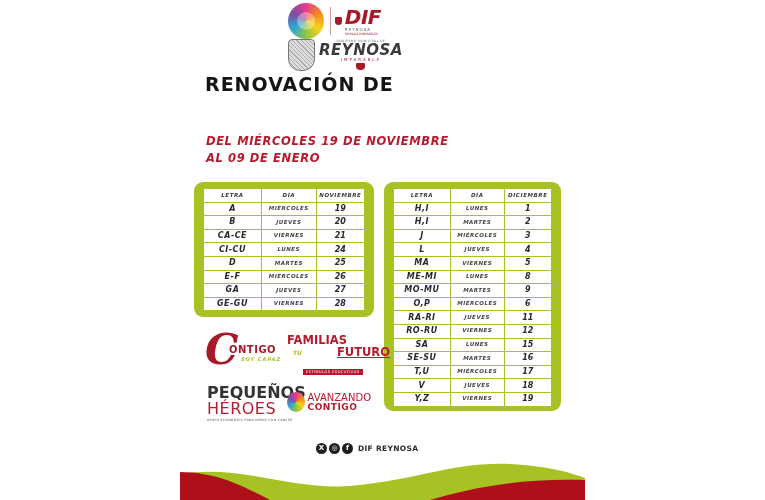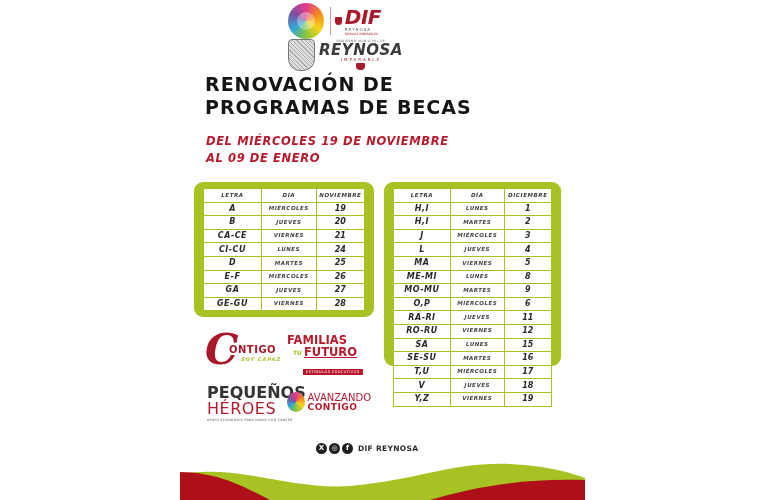--- a/index.html
+++ b/index.html
@@ -23,39 +23,39 @@
   .rey-top { font-size: 3px; color: #666; letter-spacing: 0.5px; }
   .rey-word { font-weight: bold; font-style: italic; font-size: 15px; color: #3a3a3a; letter-spacing: 0.5px; }
   .rey-sub { font-size: 4px; color: #a8192a; letter-spacing: 2px; }
   .rey-emblem { width: 9px; height: 7px; background: #a8192a; margin-top: 1px; border-radius: 1px 1px 4px 4px; }
 
   .title { position: absolute; left: 205px; top: 73px; font-family: "DejaVu Sans", sans-serif; font-weight: bold; font-size: 19px; line-height: 23px; color: #151515; letter-spacing: 1px; }
   .subtitle { position: absolute; left: 206px; top: 133px; font-family: "DejaVu Sans", sans-serif; font-weight: bold; font-style: italic; font-size: 11.5px; line-height: 17px; color: #b71a2c; letter-spacing: 0.6px; }
 
   .tbl-box { position: absolute; background: #a6c323; border-radius: 9px; padding: 6px 9px 9px 9px; }
   .tbl-left { left: 194px; top: 182px; width: 180px; height: 135px; }
-  .tbl-right { left: 384px; top: 182px; width: 177px; height: 184px; }
+  .tbl-right { left: 384px; top: 182px; width: 177px; height: 229px; }
   table { border-collapse: collapse; width: 100%; background: #fff; }
   td, th { border: 1px solid #a6c323; text-align: center; height: 13.6px; padding: 0; font-family: "DejaVu Sans", sans-serif; font-style: italic; color: #2a2a2a; line-height: 1; }
   th { font-size: 5.5px; font-weight: bold; letter-spacing: 0.6px; color: #3a3a3a; }
   td.col-l { font-size: 8px; font-weight: bold; letter-spacing: 0.5px; }
   td.col-d { font-size: 5.5px; font-weight: bold; letter-spacing: 0.5px; color: #444; }
   td.col-n { font-size: 8px; font-weight: bold; }
   .tbl-left th:nth-child(1) { width: 36%; } .tbl-left th:nth-child(2) { width: 34%; }
   .tbl-right th:nth-child(1) { width: 36%; } .tbl-right th:nth-child(2) { width: 34%; }
 
   .prog { position: absolute; font-family: "DejaVu Sans", sans-serif; }
   .prog-contigo { left: 205px; top: 330px; width: 80px; height: 45px; }
   .contigo-c { position: absolute; left: 0; top: 0; font-size: 42px; font-weight: bold; font-style: italic; color: #a8192a; line-height: 40px; font-family: "DejaVu Serif", serif; }
   .contigo-t { position: absolute; left: 24px; top: 14px; font-size: 10px; font-weight: bold; color: #a8192a; letter-spacing: 0.5px; }
   .contigo-s { position: absolute; left: 36px; top: 26px; font-size: 5px; font-weight: bold; color: #a6c323; letter-spacing: 1px; font-style: italic; }
 
   .prog-apoyando { left: 287px; top: 334px; width: 84px; height: 40px; }
   .apo-1 { font-size: 11.5px; font-weight: bold; color: #b71a2c; letter-spacing: 0; line-height: 12px; }
-  .apo-row { display: flex; align-items: center; margin-left: 6px; }
+  .apo-row { display: flex; align-items: center; margin-left: 6px; gap: 33px; }
   .apo-tu { font-size: 6px; font-style: italic; font-weight: bold; color: #a6c323; margin-right: 2px; }
   .apo-2 { font-size: 11.5px; font-weight: bold; color: #b71a2c; text-decoration: underline; line-height: 12px; }
   .apo-3 { font-size: 3.5px; background: #b71a2c; color: #fff; padding: 1px 3px; display: inline-block; margin-left: 16px; letter-spacing: 0.5px; }
 
   .prog-pequenos { left: 204px; top: 385px; width: 80px; height: 40px; display: flex; }
   .peq-fig { width: 18px; height: 34px; background: linear-gradient(#f3c41c 0 20%, #b71a2c 20% 100%); border-radius: 8px 8px 2px 2px; margin-right: 3px; }
   .peq-text { display: flex; flex-direction: column; line-height: 1; }
   .peq-1 { font-size: 16px; font-weight: bold; color: #333; }
   .peq-2 { font-size: 16px; font-weight: normal; color: #b71a2c; letter-spacing: 0.5px; }
   .peq-3 { font-size: 3.2px; color: #555; margin-top: 2px; letter-spacing: 0.3px; }
@@ -92,21 +92,20 @@
       <span class="rey-top">GOBIERNO MUNICIPAL DE</span>
       <span class="rey-word">REYNOSA</span>
       <span class="rey-sub">IMPARABLE</span>
       <div class="rey-emblem"></div>
     </div>
   </div>
 </div>
 
 <div class="title">
   <div>RENOVACIÓN DE</div>
-  <div>PROGRAMAS DE BECAS</div>
 </div>
 
 <div class="subtitle">
   <div>DEL MIÉRCOLES 19 DE NOVIEMBRE</div>
   <div>AL 09 DE ENERO</div>
 </div>
 
 <div class="tbl-box tbl-left">
   <table>
     <thead>

